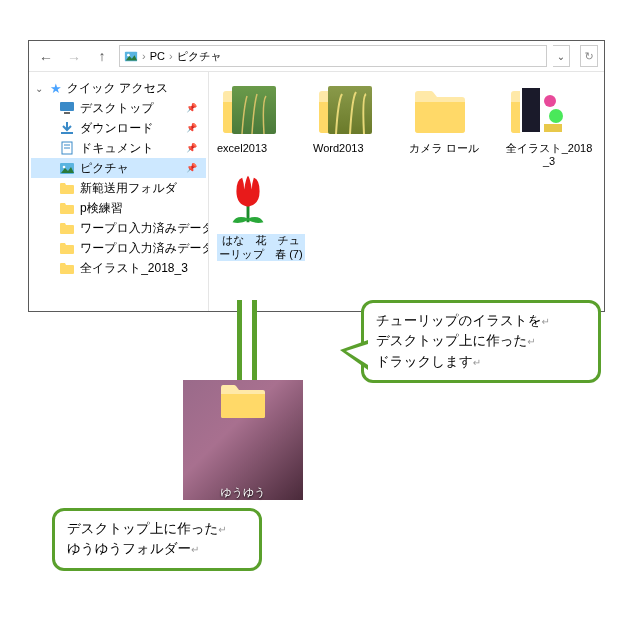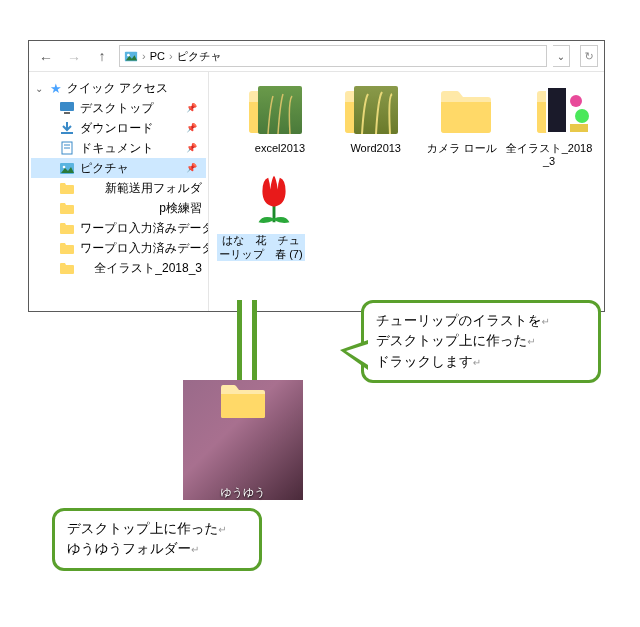--- a/index.html
+++ b/index.html
@@ -8,27 +8,27 @@
 .nav-btn { width:22px; height:22px; display:flex; align-items:center; justify-content:center; color:#555; font-size:14px; }
 .nav-btn.disabled { color:#bbb; }
 .addr { flex:1; display:flex; align-items:center; border:1px solid #ccc; height:20px; padding:0 4px; gap:4px; font-size:11px; }
 .addr-icon { width:14px; height:14px; }
 .chev { color:#888; }
 .drop { width:16px; height:20px; border:1px solid #ccc; border-left:none; display:flex; align-items:center; justify-content:center; color:#555; font-size:10px; }
 .search { width:16px; height:20px; border:1px solid #ccc; margin-left:4px; display:flex; align-items:center; justify-content:center; color:#888; font-size:11px; }
 .body { flex:1; display:flex; overflow:hidden; }
 .nav { width:175px; border-right:1px solid #e5e5e5; padding:6px 2px; overflow:hidden; }
 .nav-item { display:flex; align-items:center; gap:5px; padding:1px 4px 1px 14px; height:18px; white-space:nowrap; }
-.nav-item.indent { padding-left:28px;justify-content:space-between; }
+.nav-item.indent { padding-left:28px; }
 .nav-item.selected { background:#cde8ff; }
 .pin { color:#777; font-size:9px; margin-left:auto; margin-right:4px; }
 .star { color:#4aa3ff; font-size:13px; }
 .expand { width:10px; color:#666; font-size:10px; }
 .content { flex:1; padding:6px 8px; display:flex; flex-wrap:wrap; align-content:flex-start; gap:2px 8px; }
-.item { width:88px; display:flex; flex-direction:column; align-items:flex-end; gap:2px; }
+.item { width:88px; display:flex; flex-direction:column; align-items:flex-start; gap:2px; }
 .thumb { width:62px; height:62px; position:relative; }
 .label { font-size:11px; text-align:center; line-height:1.2; word-break:break-all; }
 .label.selected { background:#cde8ff; }
 .folder-bg { position:absolute; inset:0; }
 .folder-bg svg, .ico svg { width:100%; height:100%; display:block; }
 .preview { position:absolute; right:3px; top:8px; width:44px; height:48px; overflow:hidden; border-radius:2px; }
 .ico { width:16px; height:14px; flex-shrink:0; }
 .arrow-line { position:absolute; left:237px; top:300px; width:10px; height:108px; border-left:5px solid #5aa02c; border-right:5px solid #5aa02c; background:#fff; }
 .arrow-head { position:absolute; left:224px; top:398px; width:0; height:0; border-left:18px solid transparent; border-right:18px solid transparent; border-top:22px solid #5aa02c; }
 .arrow-head::after { content:""; position:absolute; left:-10px; top:-22px; width:0; height:0; border-left:10px solid transparent; border-right:10px solid transparent; border-top:13px solid #fff; }

